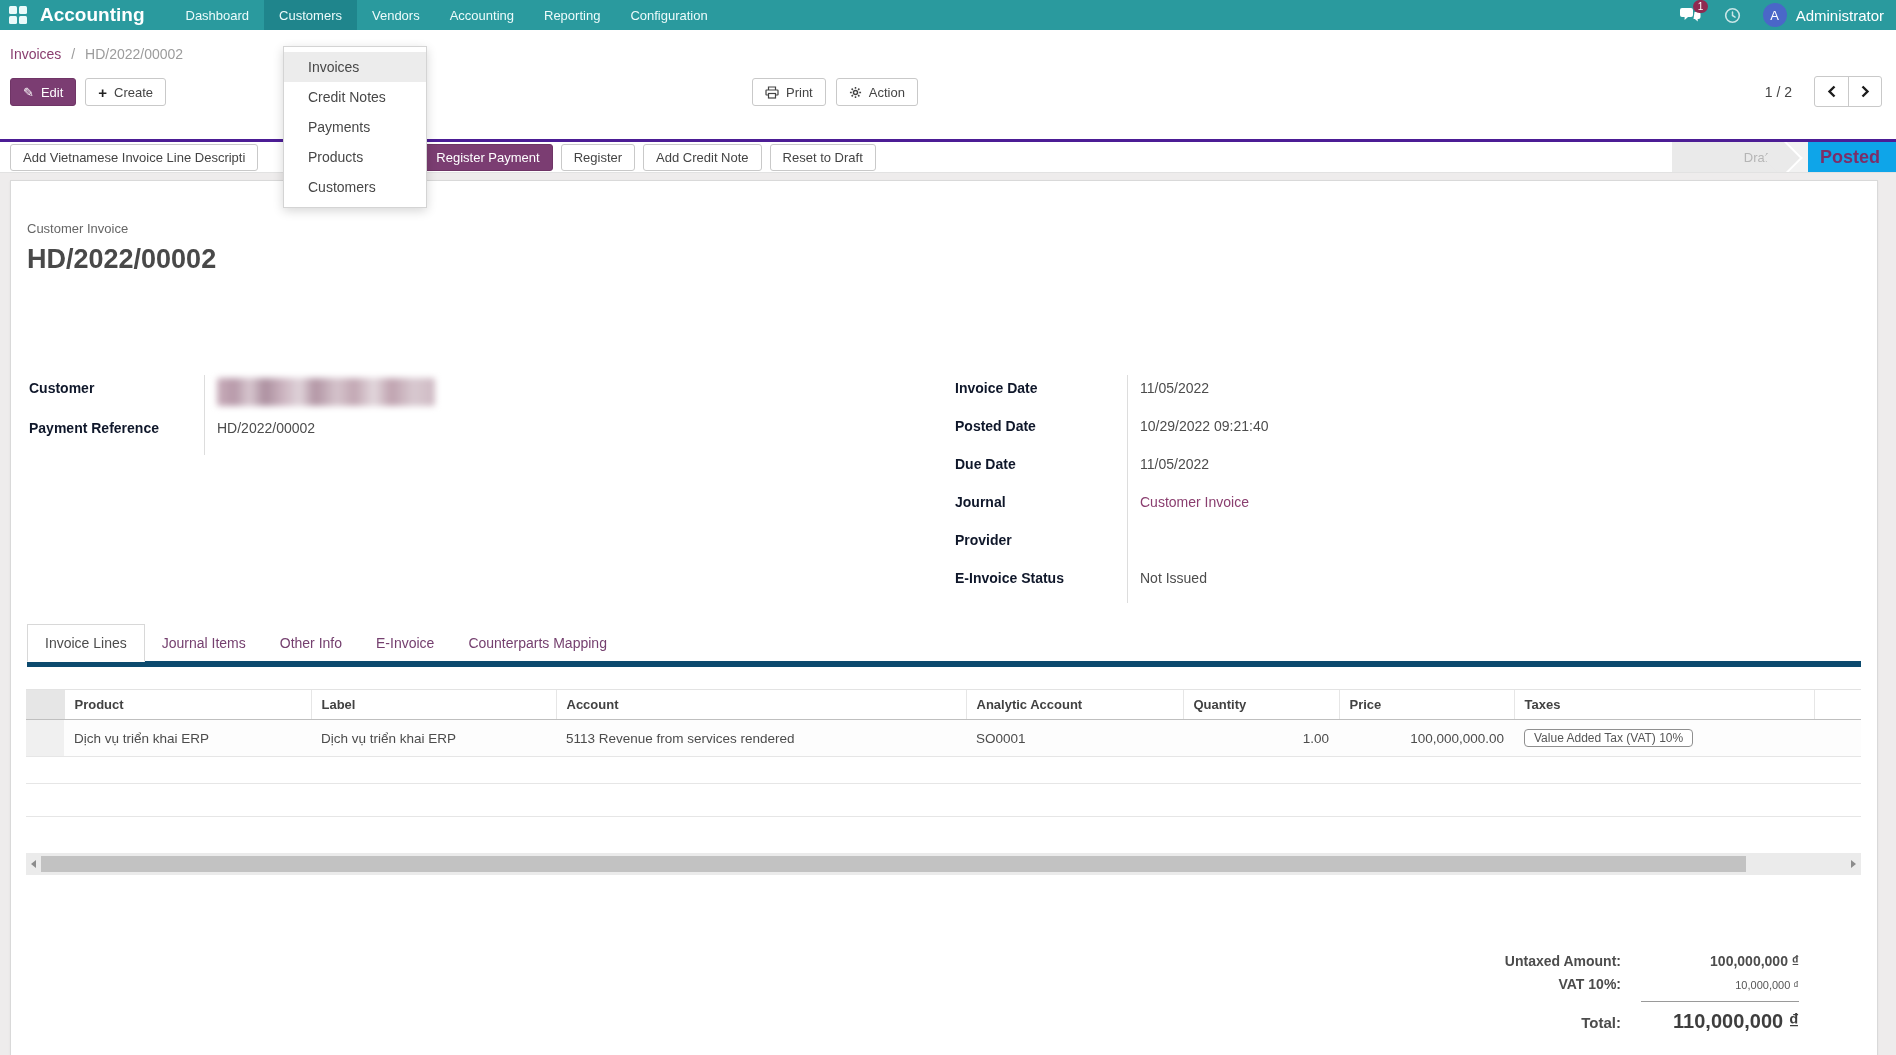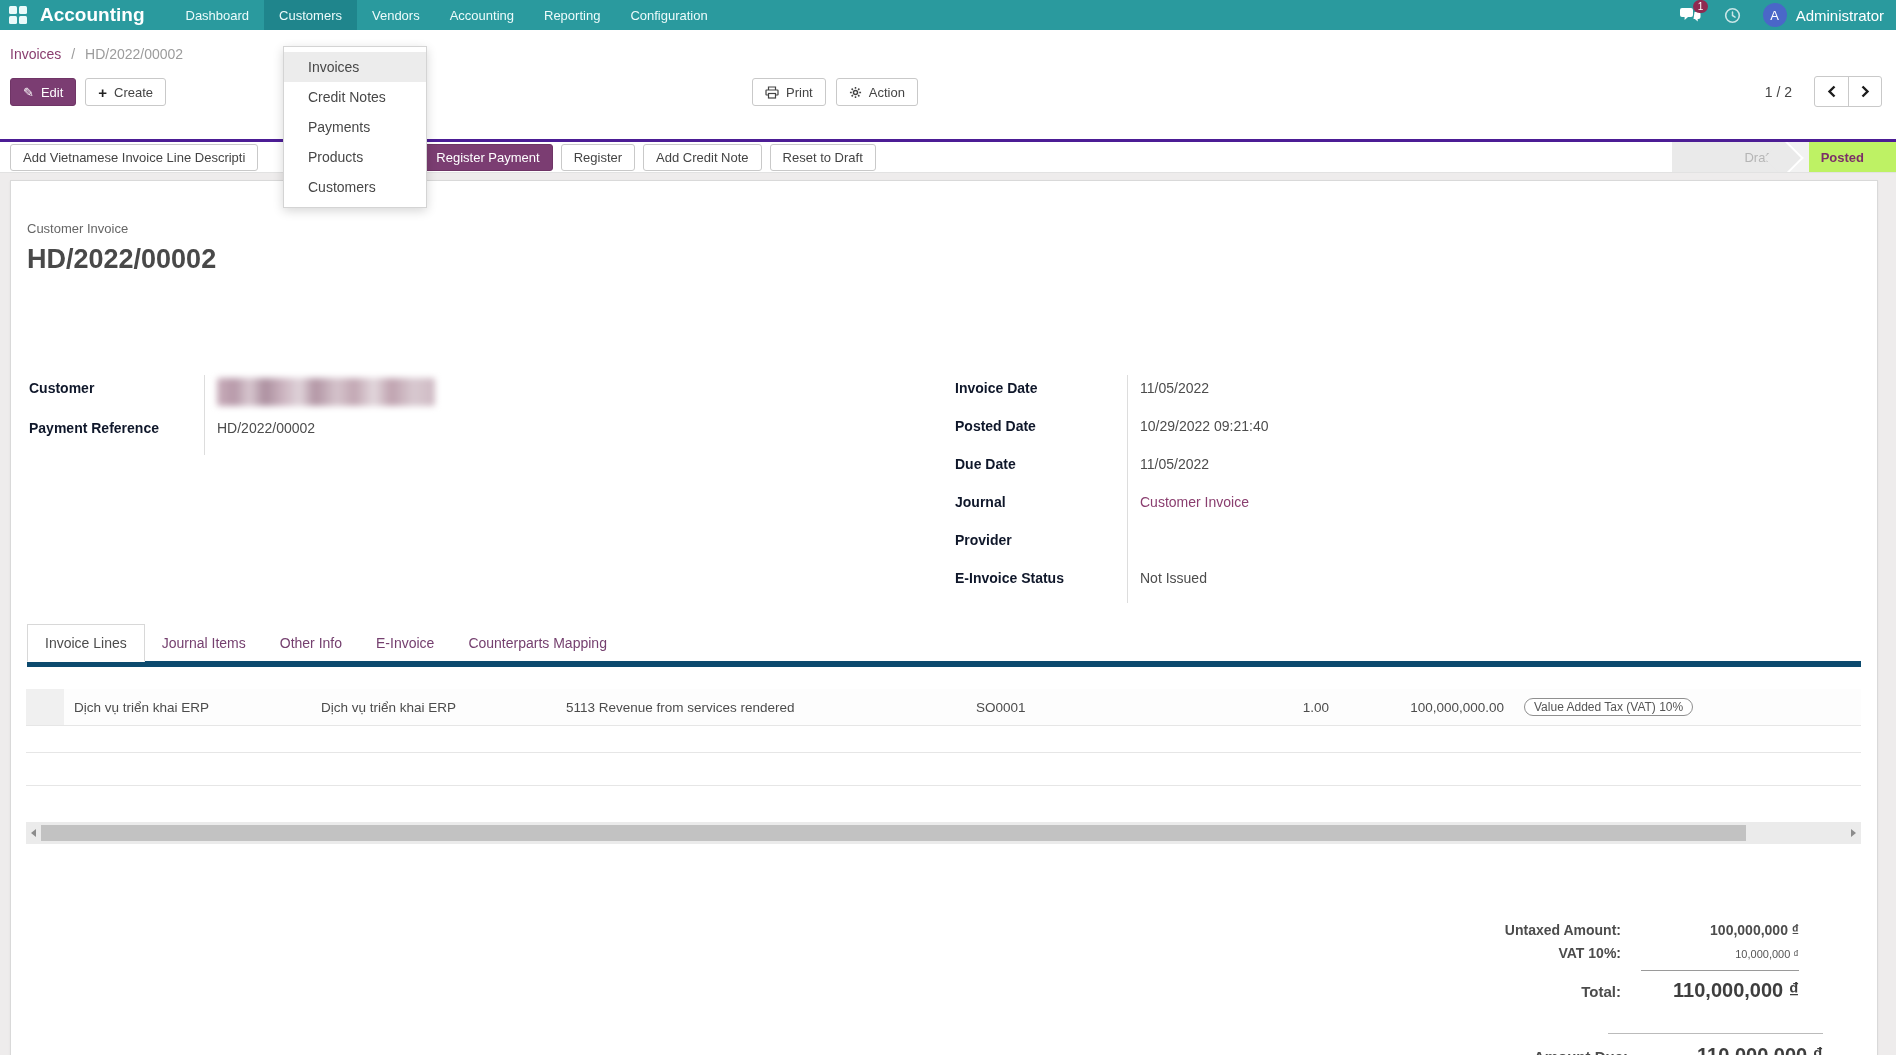--- a/index.html
+++ b/index.html
@@ -50,22 +50,22 @@
   .statusbar .btn { height:27px; }
   .sb-reg { margin-left:165px; }
   .sb-gap { margin-left:8px; }
   .status-widget { margin-left:auto; height:100%; display:flex; align-items:stretch; overflow:hidden; }
   .sw-draft { background:#eaeaea; color:#b5b5b5; display:flex; align-items:center;
               padding:0 12px 0 72px; font-size:13px; }
   .sw-arrow { width:24px; background:#f2f2f2; position:relative; }
   .sw-arrow::before { content:""; position:absolute; top:50%; left:-15px; margin-top:-13px; width:26px;
                       height:26px; transform:rotate(45deg); background:#eaeaea;
                       border-top:2px solid #fff; border-right:2px solid #fff; }
-  .sw-posted { background:#bef264; color:#7c2e68; font-weight:bold; font-size:13px; display:flex;
-               align-items:center; padding:0 32px 0 12px; }
+  .sw-posted { background:#0ea5e9; color:#7c2e68; font-weight:bold; font-size:18px; display:flex;
+               align-items:center; padding:0 16px 0 12px; }
 
   
   .dropdown { position:absolute; top:46px; left:283px; width:144px; background:#fff;
               border:1px solid #d4d4d4; box-shadow:0 3px 10px rgba(0,0,0,0.16); padding:5px 0; z-index:70; }
   .dd-item { height:30px; line-height:30px; padding-left:24px; font-size:14px; color:#474747; cursor:pointer; }
   .dd-item.highlight { background:#ececec; }
 
   
   .content { position:absolute; top:173px; left:0; width:100%; height:882px; background:#eeecec; overflow:hidden; }
   .sheet { position:absolute; top:7px; left:10px; width:1868px; height:1400px; background:#fff;
@@ -94,21 +94,21 @@
   .lines-table { width:1835px; margin:22px 0 0 -1px; border-collapse:collapse; table-layout:fixed; }
   .lines-table th { font-size:13px; font-weight:bold; color:#424242; text-align:left; padding:7px 10px;
                     background:#fff; border-top:1px solid #e3e3e3; border-bottom:1px solid #bfbfbf; }
   .lines-table th + th { border-left:1px solid #e6e6e6; }
   .lines-table th.handle { background:#e6e6e6; }
   .lines-table td { font-size:13.5px; color:#4c4c4c; padding:9px 10px; border-bottom:1px solid #e6e6e6;
                     background:#fdfdfd; overflow:hidden; white-space:nowrap; }
   .lines-table td.handle { background:#f0f0f0; }
   .lines-table tr.empty td { background:#fff; padding:0; }
   .num { text-align:right; }
-  .tax-pill { display:inline-block; border:1px solid #8f8f8f; border-radius:9px; padding:1px 9px;
+  .tax-pill { display:inline-block; border:1px solid #8f8f8f; border-radius:4px; padding:1px 9px;
               font-size:12px; color:#555; background:#fff; }
 
   
   .hscroll { width:1835px; margin:36px 0 0 -1px; height:22px; background:#ebebeb; position:relative; }
   .hs-thumb { position:absolute; top:3px; left:15px; width:1705px; height:16px; background:#c2c2c2; cursor:pointer; }
   .hs-left  { position:absolute; left:5px; top:7px; width:0; height:0; border-top:4px solid transparent;
               border-bottom:4px solid transparent; border-right:5px solid #8c8c8c; cursor:pointer; }
   .hs-right { position:absolute; right:5px; top:7px; width:0; height:0; border-top:4px solid transparent;
               border-bottom:4px solid transparent; border-left:5px solid #8c8c8c; cursor:pointer; }
 
@@ -298,20 +298,31 @@
           <col style="width:247px">
           <col style="width:245px">
           <col style="width:410px">
         <col style="width:217px">
           <col style="width:156px">
           <col style="width:175px">
           <col style="width:300px">
           <col style="width:47px">
       </colgroup>
       <tbody>
+          <tr>
+        <th class="handle"></th>
+        <th>Product</th>
+        <th>Label</th>
+        <th>Account</th>
+        <th>Analytic Account</th>
+        <th class="num">Quantity</th>
+        <th class="num">Price</th>
+        <th>Taxes</th>
+        <th></th>
+      </tr>
       <tr>
         <td class="handle"></td>
         <td>Dịch vụ triển khai ERP</td>
         <td>Dịch vụ triển khai ERP</td>
         <td>5113 Revenue from services rendered</td>
         <td>SO0001</td>
         <td class="num">1.00</td>
         <td class="num">100,000,000.00</td>
         <td>
           <span class="tax-pill">Value Added Tax (VAT) 10%</span>

